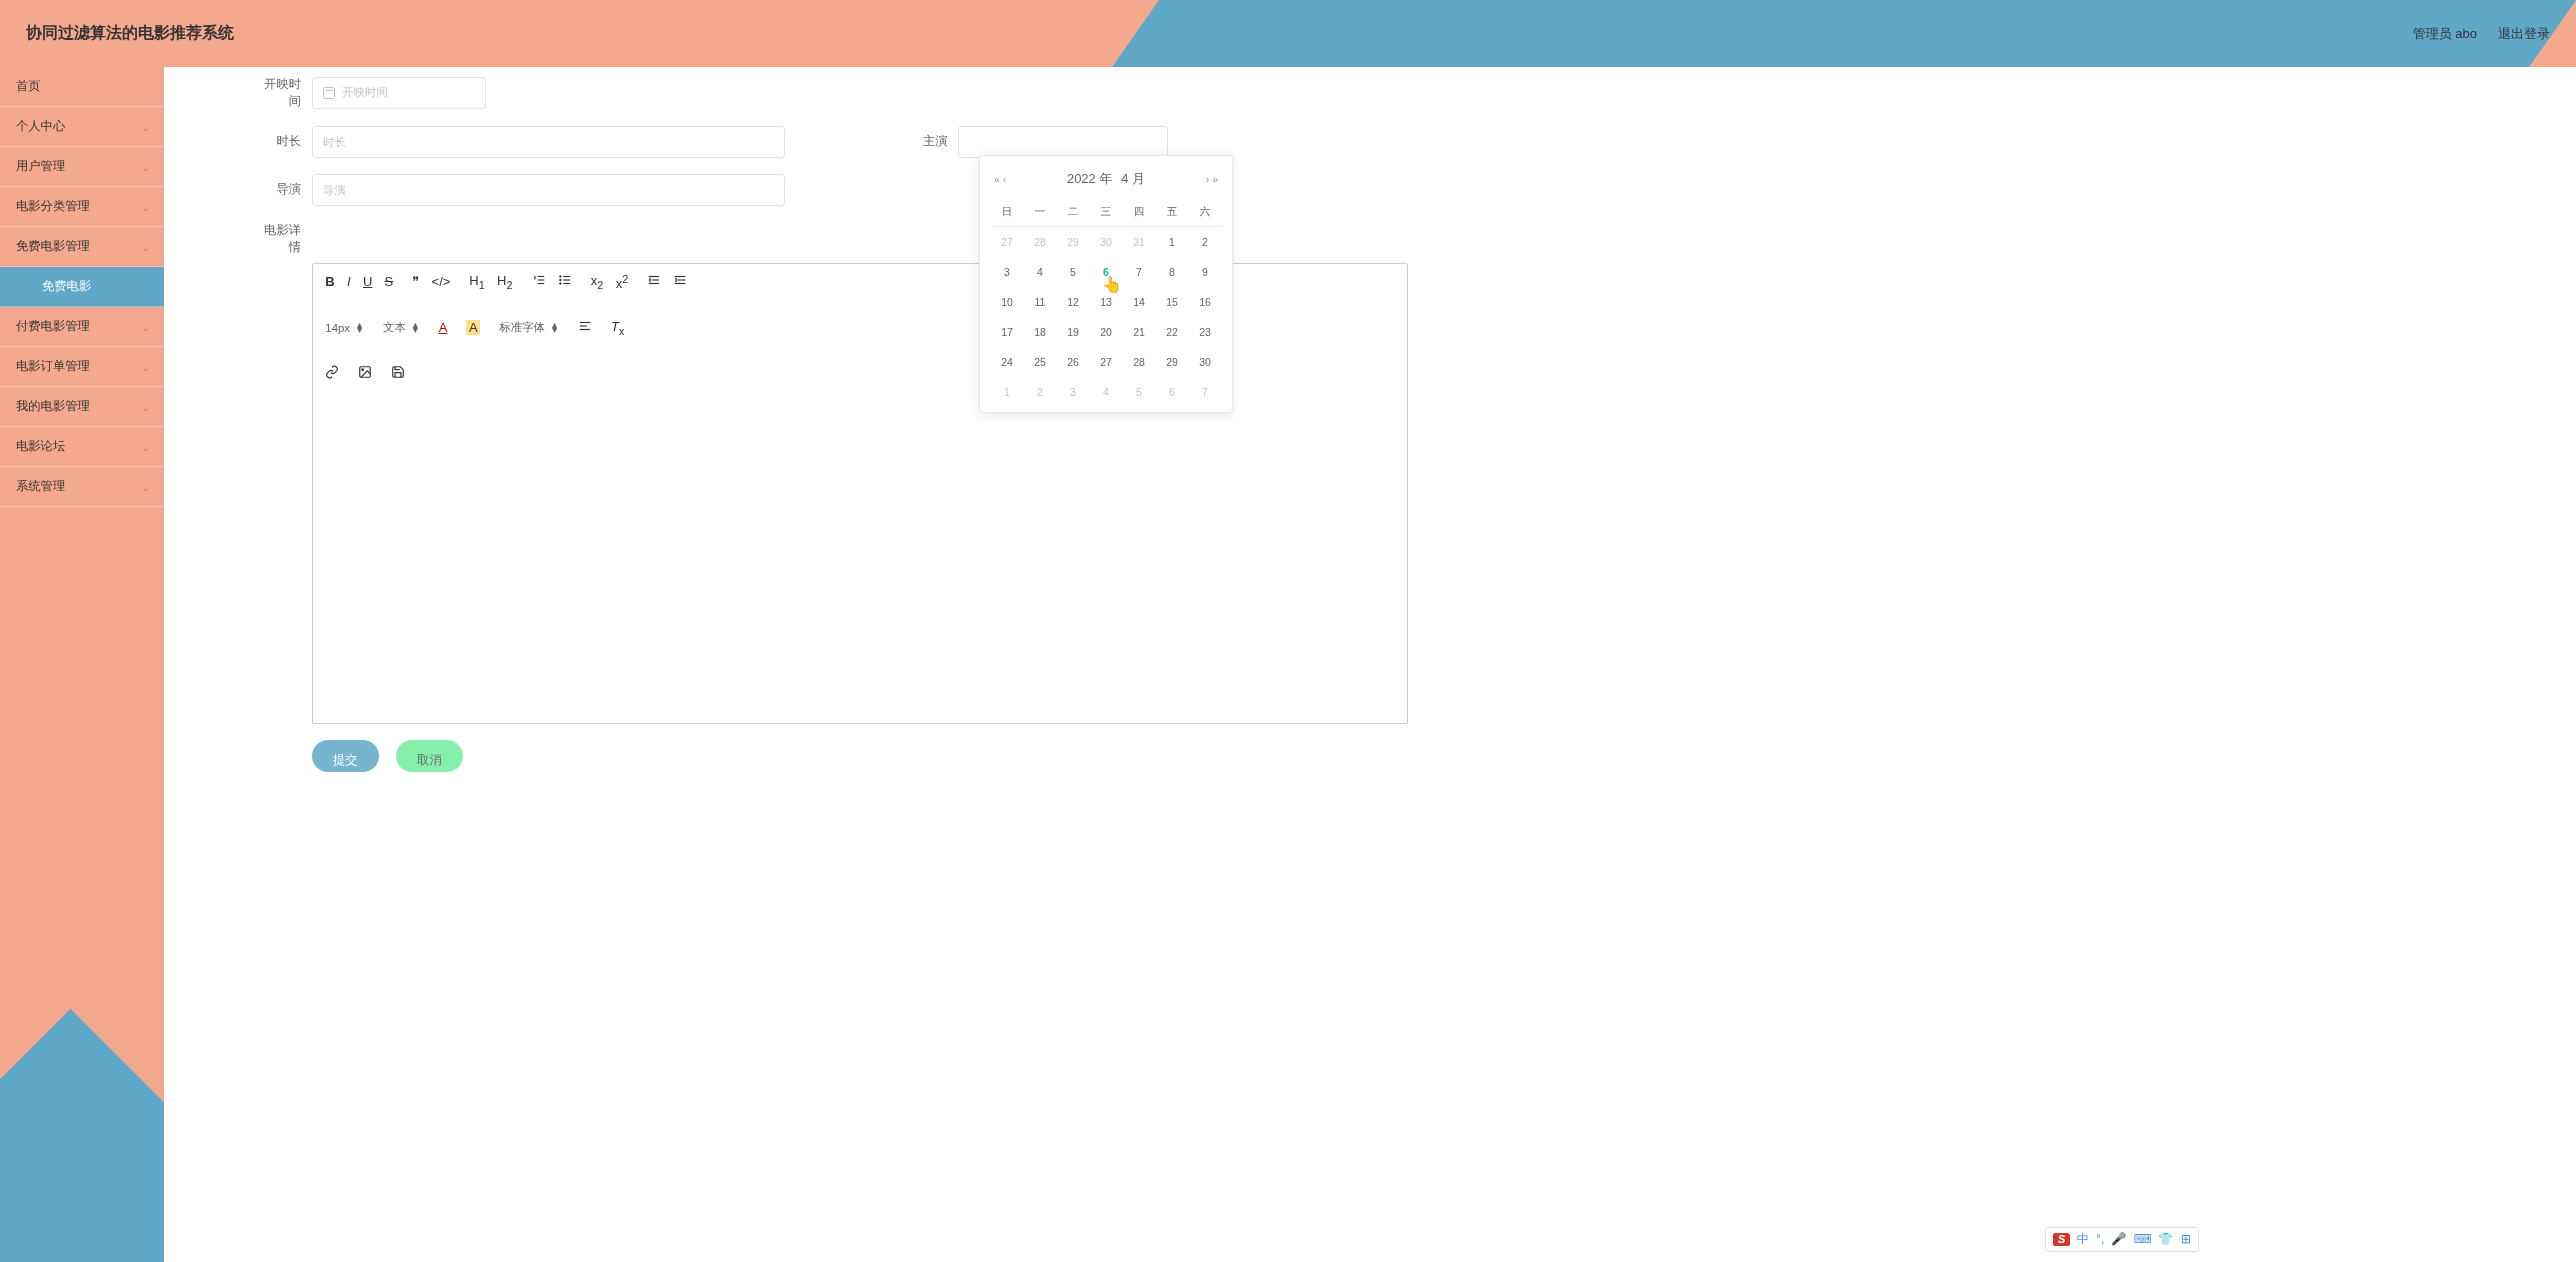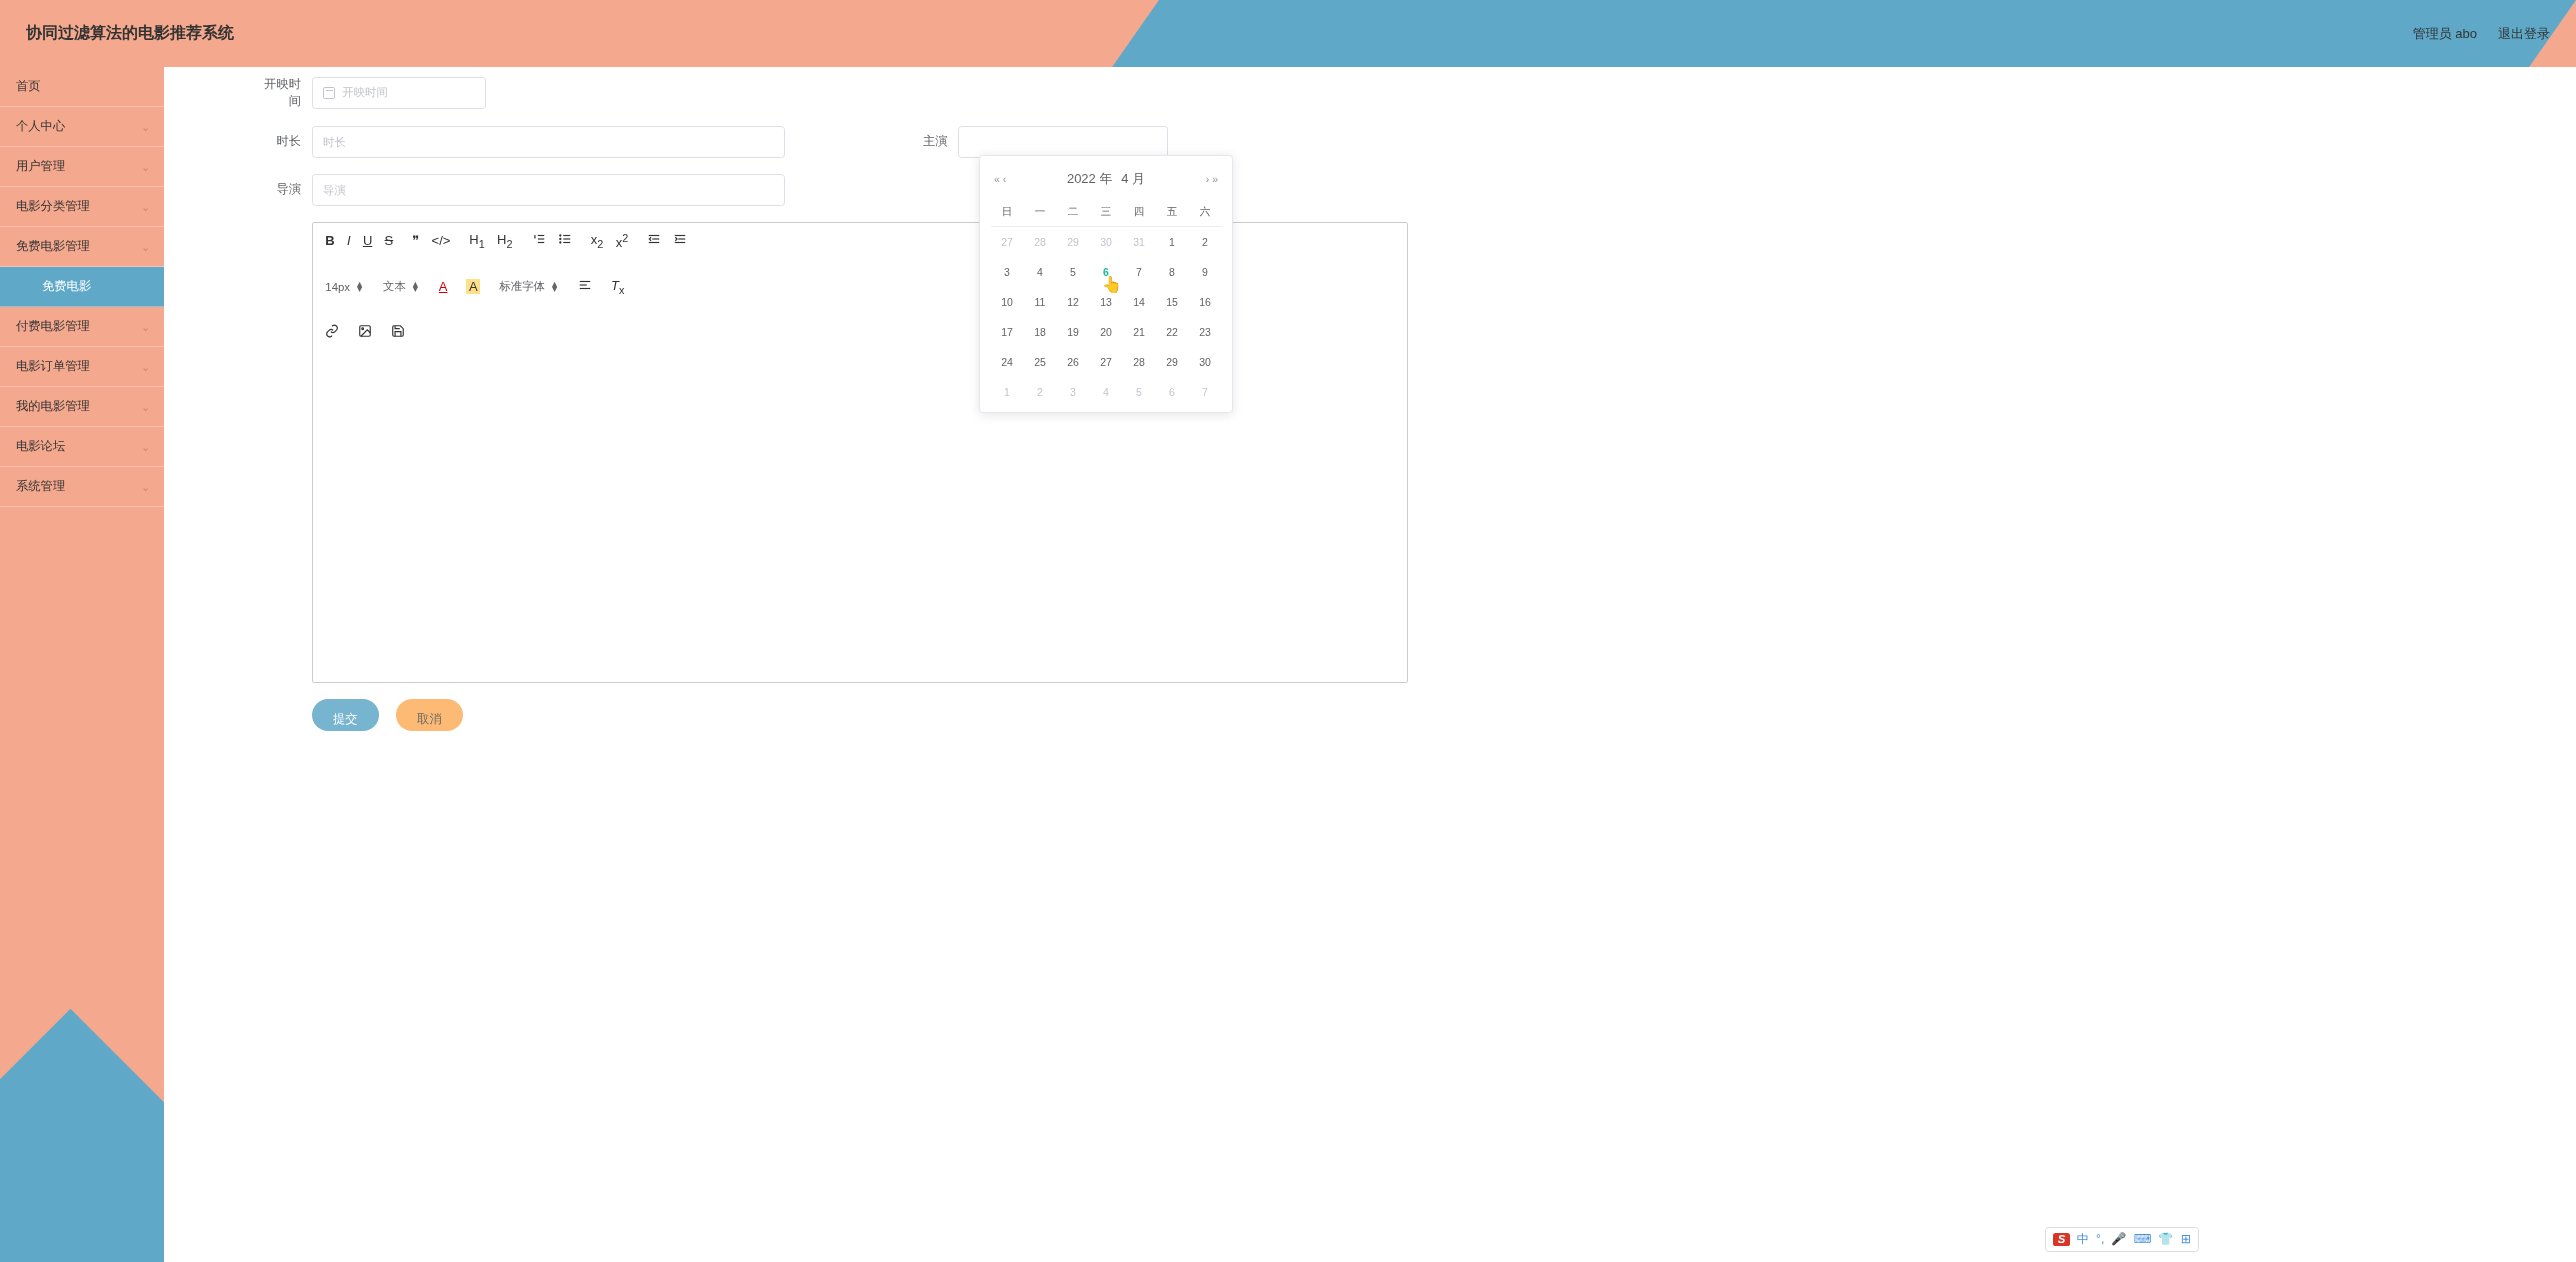--- a/index.html
+++ b/index.html
@@ -95,21 +95,21 @@
 .toolbar { padding: 8.8px 12.3px; display: flex; flex-wrap: wrap; gap: 14px 19px; align-items: center; }
 .tb-group { display: flex; gap: 12.3px; align-items: center; }
 .tb-btn { cursor: pointer; color: #333; font-size: 13px; }
 .tb-sel { display: flex; align-items: center; gap: 5.3px; font-size: 11.4px; cursor: pointer; }
 .tb-sel .sort { font-size: 8.8px; display:flex; flex-direction:column; line-height:4.4px; color:#666; }
 .editor-body { height: 333px; }
 
 .btn-row { margin-left: 60px; margin-top: 16px; display: flex; gap: 17.5px; }
 .btn { height: 32px; padding: 12px 21px; border: none; border-radius: 16px; font-size: 12.3px; cursor: pointer; }
 .btn-primary { background: #5fa8c7; color: #fff; opacity: 0.85; }
-.btn-default { background: #fdba74; color: #666; }
+.btn-default { background: #86efac; color: #666; }
 
 .datepicker {
   position: absolute;
   top: 88px;
   left: 815px;
   width: 254px;
   background: #fff;
   border: 0.9px solid #e4e7ed;
   border-radius: 3.5px;
   box-shadow: 0 1.8px 10.5px rgba(0,0,0,0.1);
@@ -234,20 +234,23 @@
       </div>
     </div>
 
     <div class="form-row">
       <div class="form-group">
         <label class="form-label">导演</label>
         <input class="form-input w-lg" placeholder="导演" style="">
       </div>
     </div>
 
+    <div class="form-group" style="align-items:flex-start">
+      <div class="detail-label" style="width:49px;text-align:right;margin-right:10.5px">电影详情</div>
+    </div>
 
     <div class="editor-wrap">
       <div class="editor">
         <div class="toolbar">
           <div class="tb-group">
             <span class="tb-btn"><b>B</b></span>
             <span class="tb-btn"><i>I</i></span>
             <span class="tb-btn"><u>U</u></span>
             <span class="tb-btn"><s>S</s></span>
           </div>

